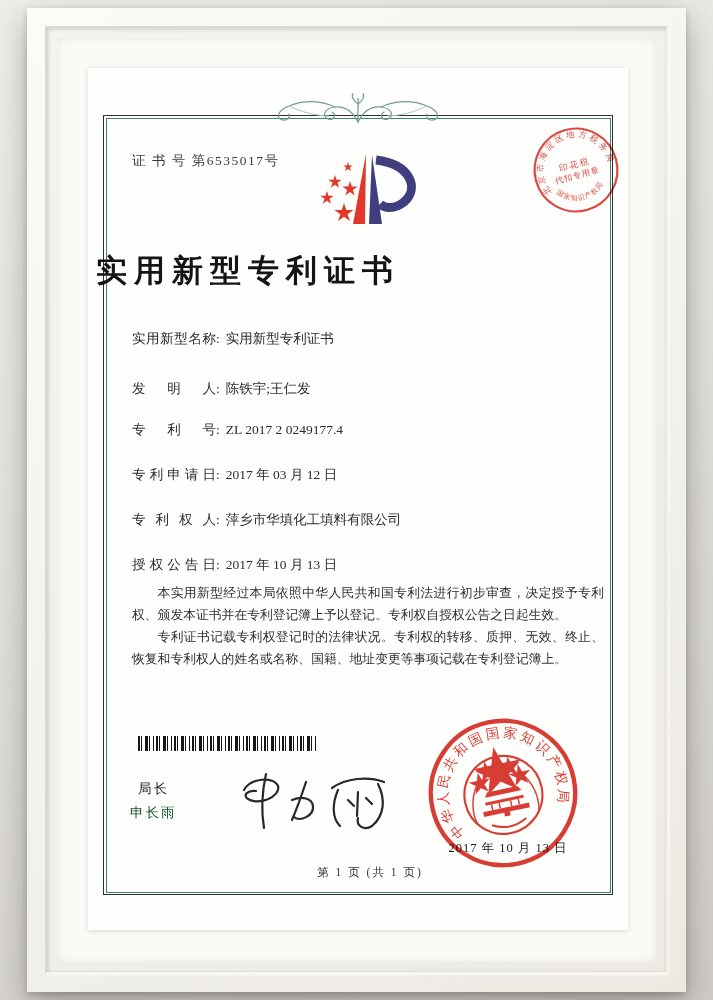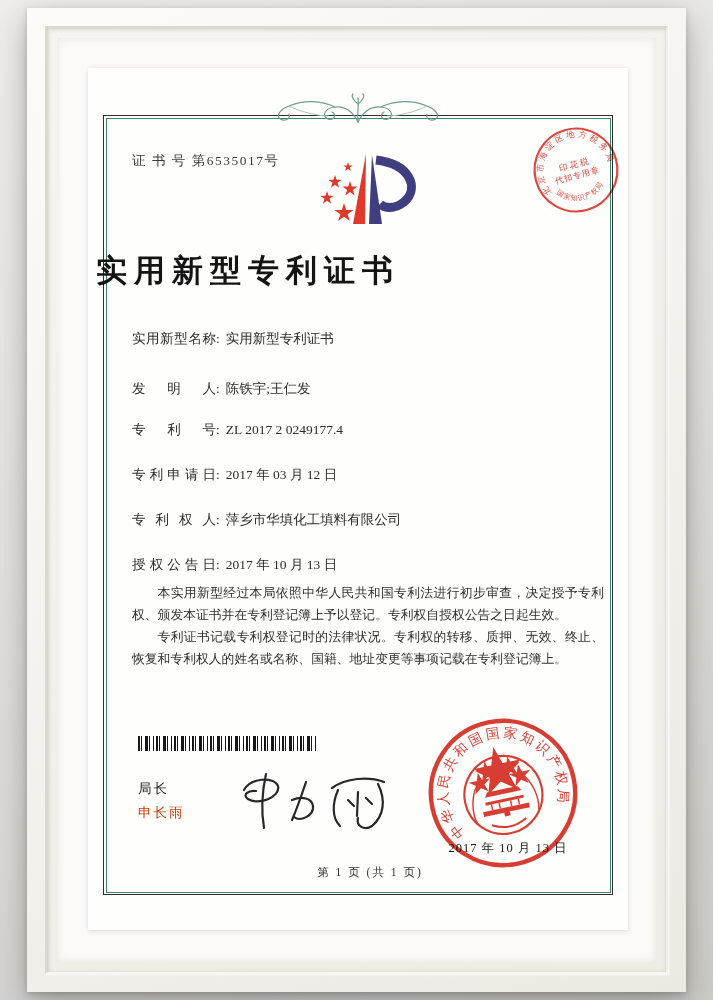--- a/index.html
+++ b/index.html
@@ -57,21 +57,21 @@
   .barcode{
     position:absolute;left:50px;top:668px;width:178px;height:15px;background:#fff;
     background-image:repeating-linear-gradient(90deg,
       #161616 0 2px,transparent 2px 3px,
       #161616 3px 4px,transparent 4px 7px,
       #161616 7px 10px,transparent 10px 11px,
       #161616 11px 12px,transparent 12px 15px,
       #161616 15px 16px,transparent 16px 18px);
   }
   .signer-title{position:absolute;left:50px;top:712px;font-size:13.5px;letter-spacing:2px;color:#222;text-align:right;}
-  .signer-name{position:absolute;left:50px;top:736px;font-size:13.5px;letter-spacing:2px;color:#c2410c;}
+  .signer-name{position:absolute;left:42px;top:736px;font-size:13.5px;letter-spacing:2px;color:#14532d;}
   .signature{position:absolute;left:140px;top:698px;}
   .main-seal{position:absolute;left:337px;top:647px;z-index:5;opacity:.9;mix-blend-mode:multiply;}
   .tax-seal{position:absolute;left:442px;top:56px;z-index:5;opacity:.85;mix-blend-mode:multiply;}
   .issue-date{
     position:absolute;left:320px;top:772px;width:200px;text-align:center;
     font-size:12.5px;letter-spacing:1px;color:#1d1d1d;
   }
   .page-footer{
     position:absolute;left:0;right:0;top:797px;text-align:center;
     font-size:11.5px;letter-spacing:2px;color:#333;padding-left:24px;

